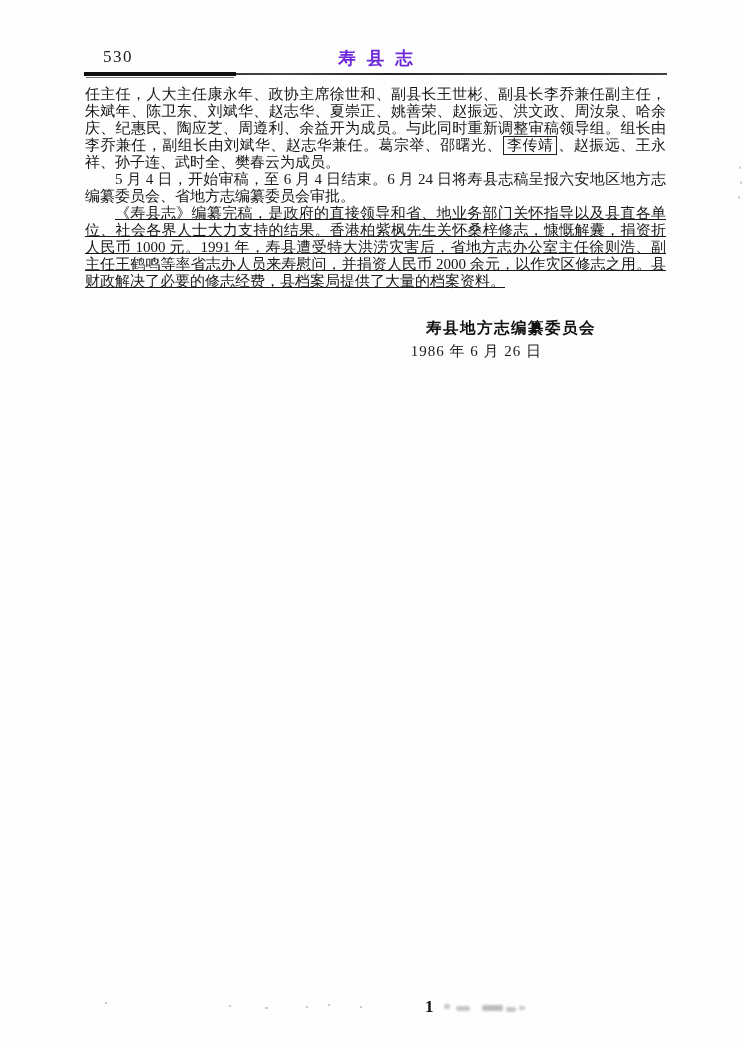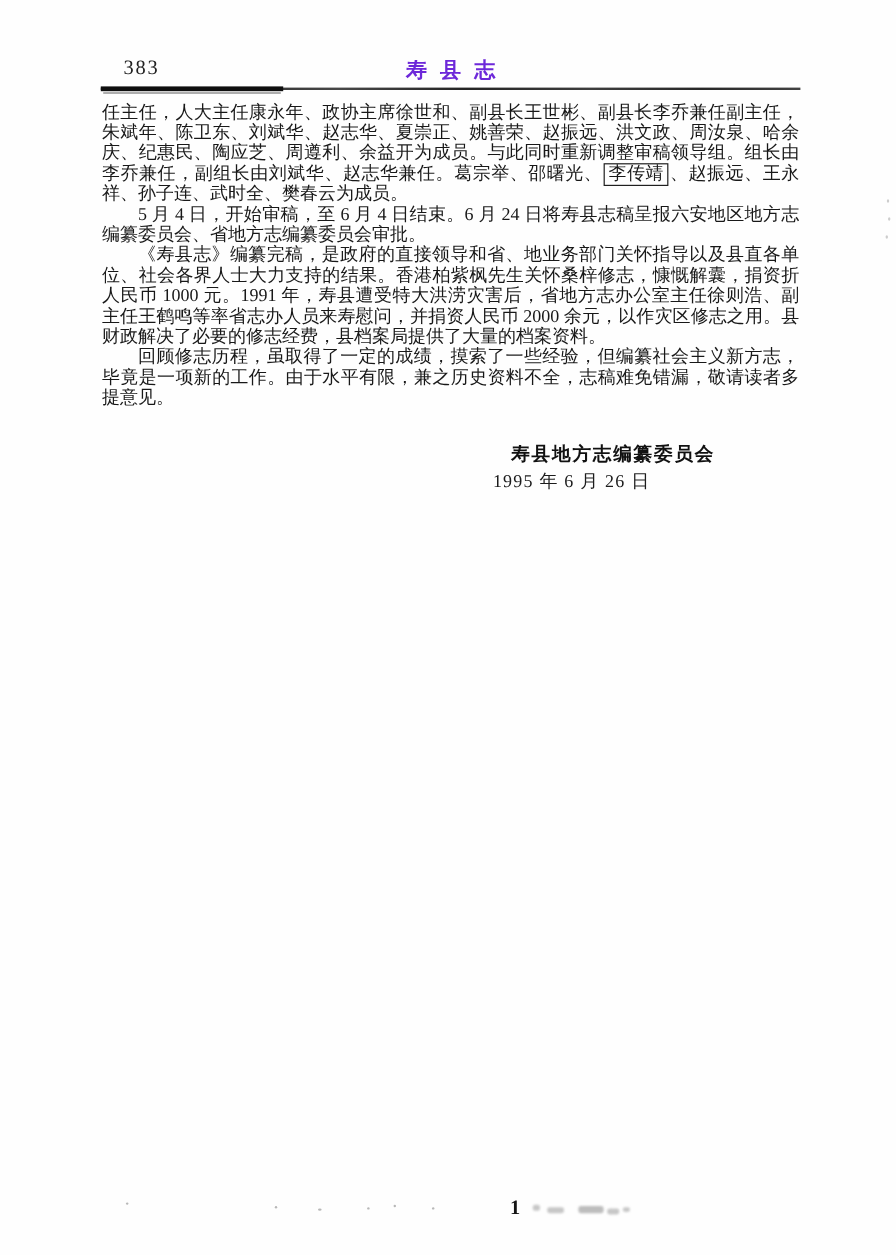--- a/index.html
+++ b/index.html
@@ -36,21 +36,21 @@
   .rule-thin-left { position: absolute; top: 5px; left: 2px; width: 148px; height: 1px; background: #7a7a7a; }
 
   
   .body-text {
     position: absolute; left: 85px; top: 86px; width: 581px;
     font-size: 15px; line-height: 17px;
     text-align: justify; color: #181818;
   }
   .body-text p { margin: 0; }
   .indent { text-indent: 2em; }
-  .para-gap { margin-top: 22px; }
+  .para-gap { margin-top: 22px; text-decoration: underline; }
   .boxed {
     border: 1.5px solid #1f1f1f;
     padding: 0 3px 1px 3px;
     margin: 0 1px;
   }
 
   
   .signature { margin-top: 29px; }
   .sig-name {
     text-align: right; padding-right: 70px;
@@ -83,39 +83,38 @@
   .sp7 { left: 739px; top: 166px; width: 2px; height: 3px; background:#cdcdcd; }
   .sp8 { left: 740px; top: 181px; width: 2px; height: 3px; background:#cdcdcd; }
   .sp9 { left: 738px; top: 196px; width: 2px; height: 3px; background:#cdcdcd; }
 </style>
 </head>
 <body>
 
 <div class="page">
 
   <div class="header">
-    <span class="page-num">383</span>
+    <span class="page-num">530</span>
     <span class="title">寿县志</span>
   </div>
 
   <div class="header-rule">
     <div class="rule-main"></div>
     <div class="rule-heavy"></div>
     <div class="rule-thin-left"></div>
   </div>
 
   <div class="body-text">
     <p><span>任主任，人大主任康永年、政协主席徐世和、副县长王世彬、副县长李乔兼任副主任，朱斌年、陈卫东、刘斌华、赵志华、夏崇正、姚善荣、赵振远、洪文政、周汝泉、哈余庆、纪惠民、陶应芝、周遵利、余益开为成员。与此同时重新调整审稿领导组。组长由李乔兼任，副组长由刘斌华、赵志华兼任。葛宗举、邵曙光、</span><span class="boxed">李传靖</span><span>、赵振远、王永祥、孙子连、武时全、樊春云为成员。</span></p>
     <p class="indent">5 月 4 日，开始审稿，至 6 月 4 日结束。6 月 24 日将寿县志稿呈报六安地区地方志编纂委员会、省地方志编纂委员会审批。</p>
     <p class="indent para-gap">《寿县志》编纂完稿，是政府的直接领导和省、地业务部门关怀指导以及县直各单位、社会各界人士大力支持的结果。香港柏紫枫先生关怀桑梓修志，慷慨解囊，捐资折人民币 1000 元。1991 年，寿县遭受特大洪涝灾害后，省地方志办公室主任徐则浩、副主任王鹤鸣等率省志办人员来寿慰问，并捐资人民币 2000 余元，以作灾区修志之用。县财政解决了必要的修志经费，县档案局提供了大量的档案资料。</p>
-    <p class="indent">回顾修志历程，虽取得了一定的成绩，摸索了一些经验，但编纂社会主义新方志，毕竟是一项新的工作。由于水平有限，兼之历史资料不全，志稿难免错漏，敬请读者多提意见。</p>
 
     <div class="signature">
       <div class="sig-name">寿县地方志编纂委员会</div>
-      <div class="sig-date">1995 年 6 月 26 日</div>
+      <div class="sig-date">1986 年 6 月 26 日</div>
     </div>
   </div>
 
   <div class="page-mark">1</div>
   <div class="smudge sm1"></div>
   <div class="smudge sm2"></div>
   <div class="smudge sm3"></div>
   <div class="smudge sm4"></div>
   <div class="smudge sm5"></div>
   <div class="speck sp1"></div>

